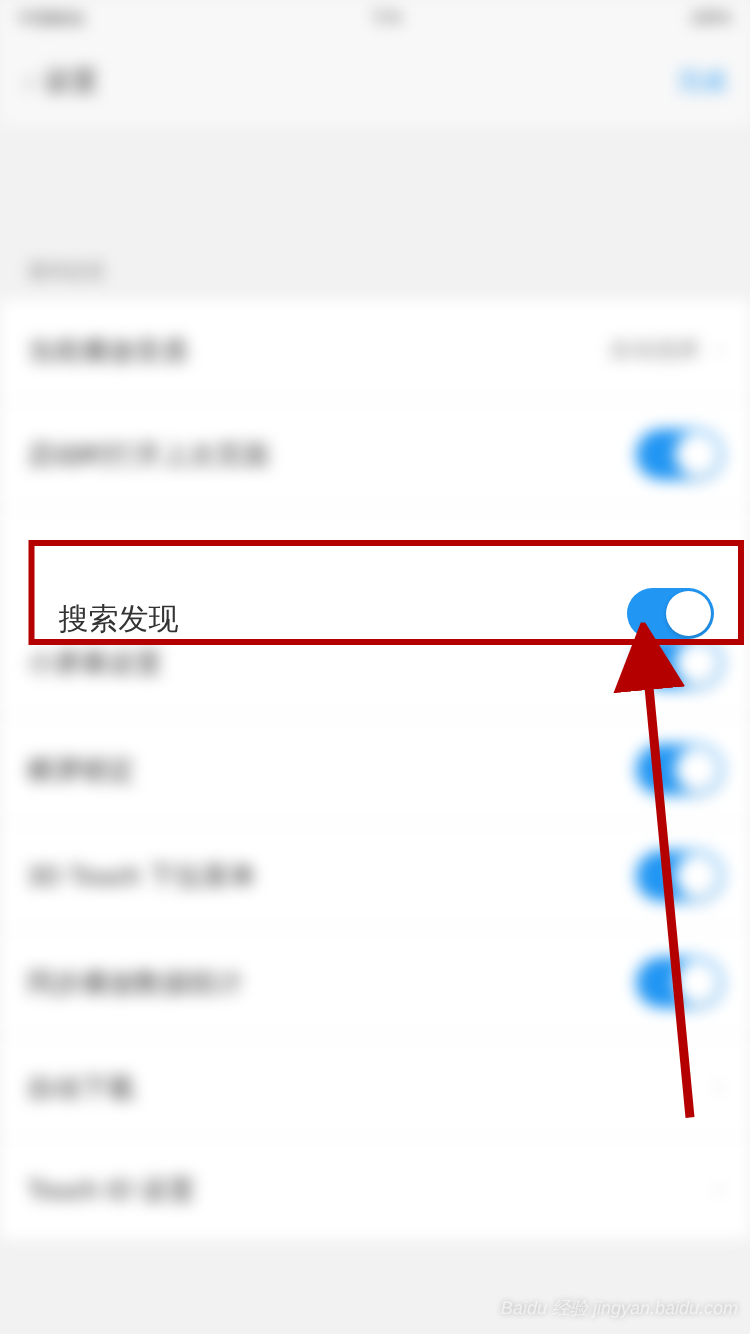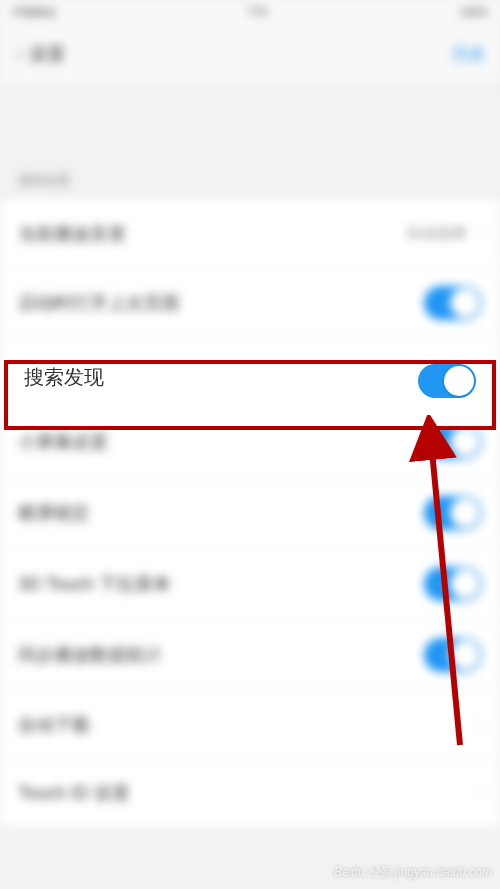--- a/index.html
+++ b/index.html
@@ -69,29 +69,29 @@
       padding: 18px 18px;
       border-bottom: 1px solid #eee;
       min-height: 68px;
     }
     .setting-label {
       font-size: 18px;
       color: #333;
     }
     .highlighted-row {
       position: absolute;
-      left: 4px;
+      left: 19px;
       right: 4px;
       top: 360px;
       height: 70px;
       background: #fff;
       border: 4px solid #b50000;
       display: flex;
       justify-content: space-between;
-      align-items: flex-start;
+      align-items: flex-end;
       padding: 0 16px;
       z-index: 10;
     }
     .highlighted-row .setting-label {
       font-size: 20px;
       color: #333;
     }
     .toggle {
       width: 58px;
       height: 34px;

